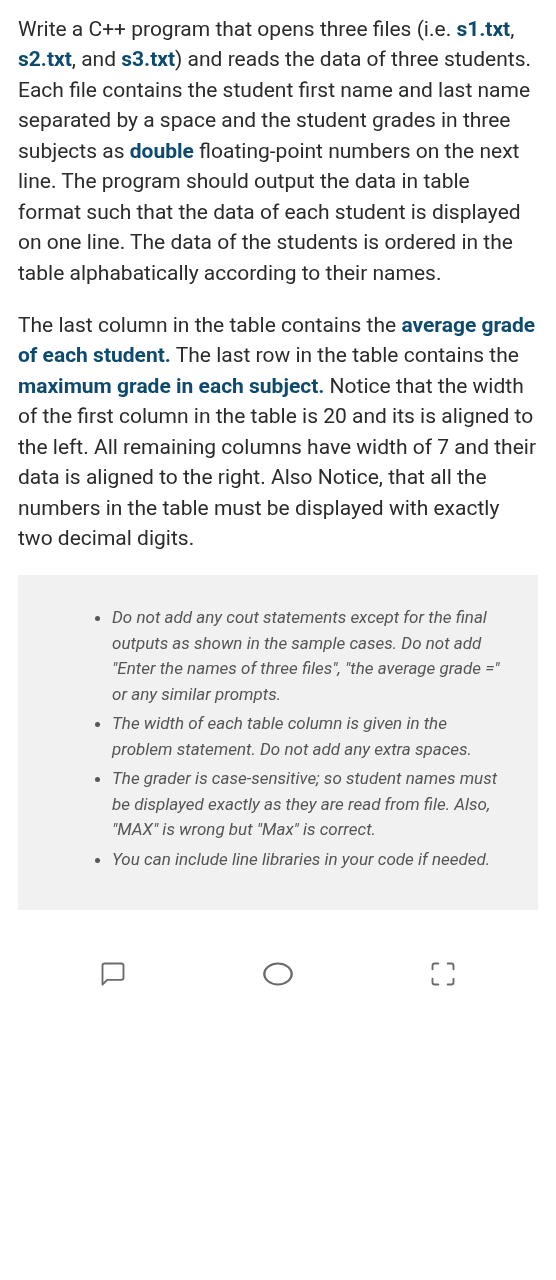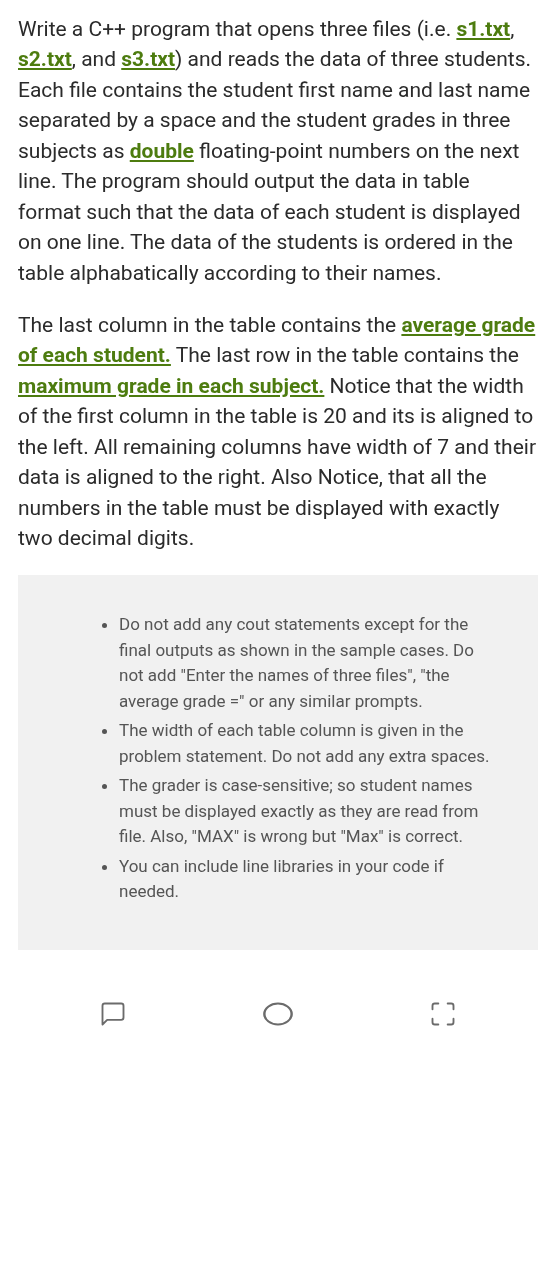--- a/index.html
+++ b/index.html
@@ -16,39 +16,39 @@
   }
   .para {
     font-size: 21px;
     line-height: 1.45;
     color: #2b2b2b;
     margin: 0 0 22px 0;
     font-weight: 400;
   }
   .para b {
     font-weight: 700;
-    color: #4d7c0f;
-    text-decoration: underline;
+    color: #0c4a6e;
   }
   .notes-box {
     background: #f1f1f1;
     padding: 22px 26px 30px 26px;
     margin-top: 8px;
   }
   .notes-title {
     font-size: 17px;
     color: #555555;
     letter-spacing: 0.3px;
     margin: 0 0 24px 0;
     font-weight: 400;
   }
   .notes-box ul {
-    margin: 15px;
+    margin: 8px;
     padding: 0 0 0 60px;
     list-style-type: disc;
+    font-style: italic;
   }
   .notes-box li {
     font-size: 17px;
     line-height: 1.5;
     color: #555555;
     margin: 0 0 4px 0;
   }
   .bottom-bar {
     height: 48px;
     display: flex;

